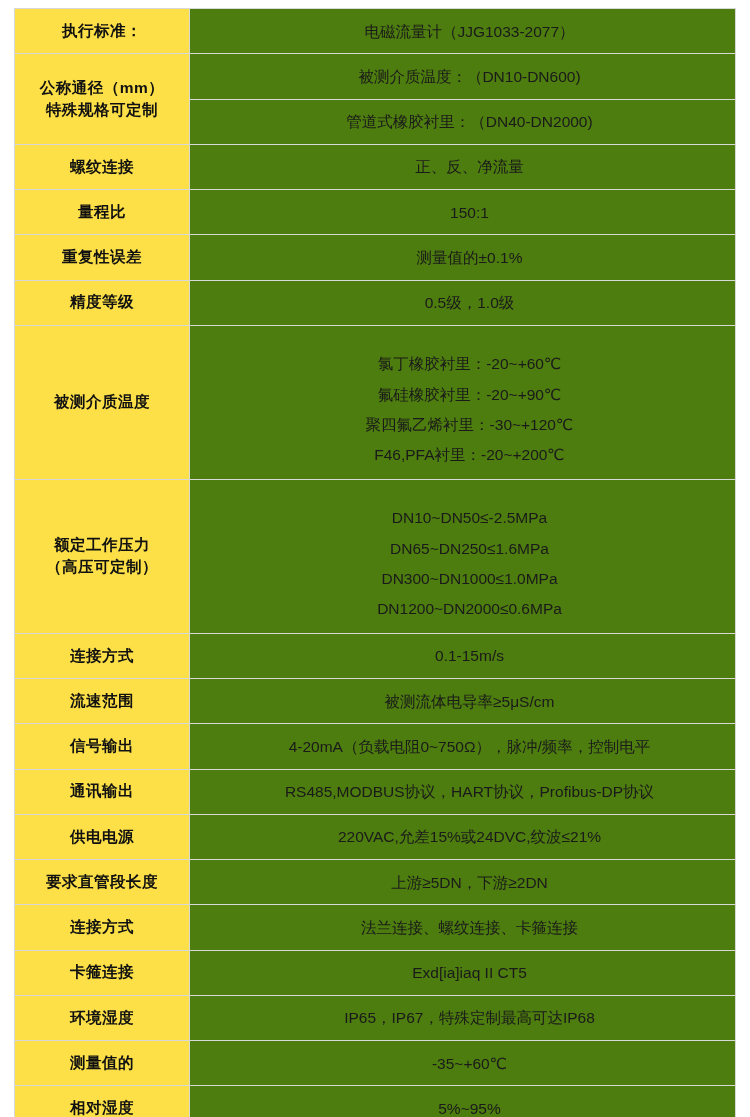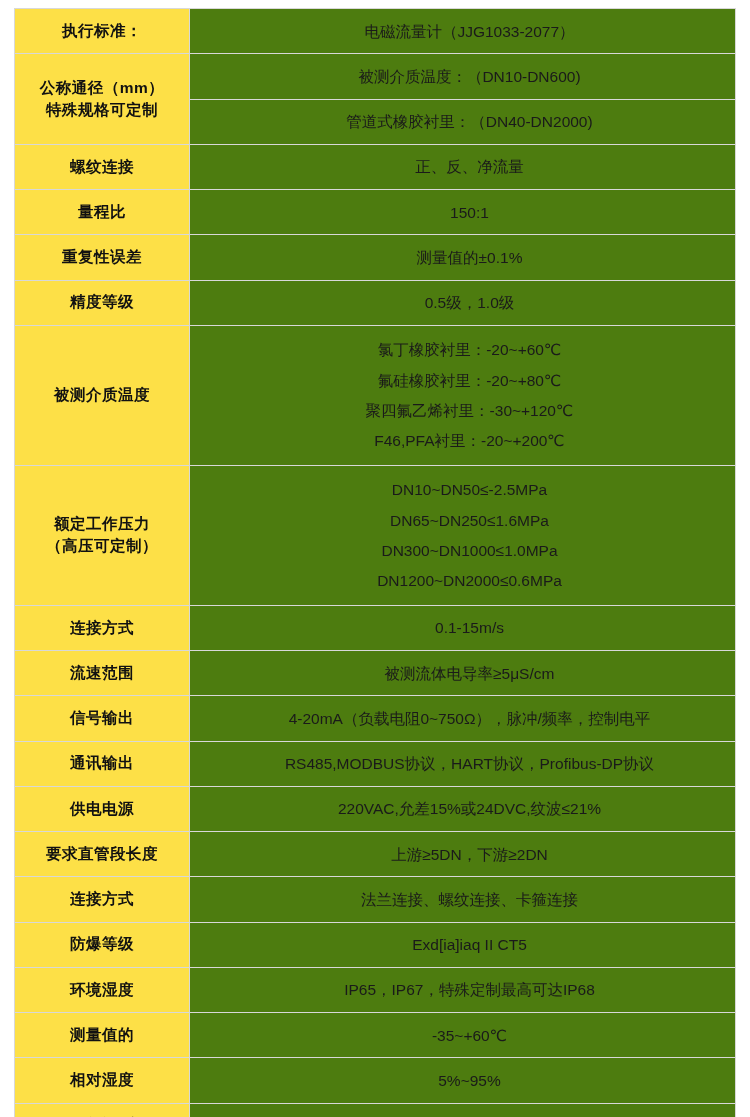--- a/index.html
+++ b/index.html
@@ -36,21 +36,21 @@
     letter-spacing: 0.5px;
   }
   td.value {
     background: #4d7c0f;
     padding: 7px 0 7px 14px;
     line-height: 1.5;
     color: #1a1a1a;
     text-align: center;
   }
   td.value.multi {
-    padding-top: 9px;
+    padding-top: 23px;
     padding-bottom: 9px;
   }
   .line {
     display: block;
     padding: 3.5px 0;
   }
   .label .lbl-line {
     display: block;
   }
 </style>
@@ -112,21 +112,21 @@
         <td class="value">
           <span class="line">0.5级，1.0级</span>
         </td>
       </tr>
       <tr>
         <td class="label">
           <span class="lbl-line">被测介质温度</span>
         </td>
         <td class="value multi">
           <span class="line">氯丁橡胶衬里：-20~+60℃</span>
-          <span class="line">氟硅橡胶衬里：-20~+80℃</span>
+          <span class="line">氟硅橡胶衬里：-20~+90℃</span>
           <span class="line">聚四氟乙烯衬里：-30~+120℃</span>
           <span class="line">F46,PFA衬里：-20~+200℃</span>
         </td>
       </tr>
       <tr>
         <td class="label">
           <span class="lbl-line">额定工作压力</span>
           <span class="lbl-line">（高压可定制）</span>
         </td>
         <td class="value multi">
@@ -187,21 +187,21 @@
       <tr>
         <td class="label">
           <span class="lbl-line">连接方式</span>
         </td>
         <td class="value">
           <span class="line">法兰连接、螺纹连接、卡箍连接</span>
         </td>
       </tr>
       <tr>
         <td class="label">
-          <span class="lbl-line">防爆等级</span>
+          <span class="lbl-line">卡箍连接</span>
         </td>
         <td class="value">
           <span class="line">Exd[ia]iaq II CT5</span>
         </td>
       </tr>
       <tr>
         <td class="label">
           <span class="lbl-line">环境湿度</span>
         </td>
         <td class="value">

